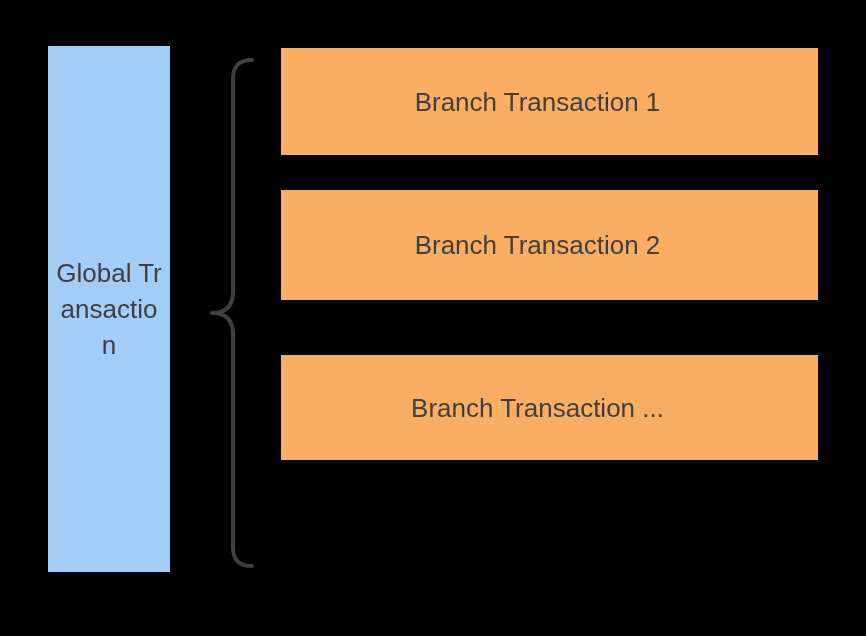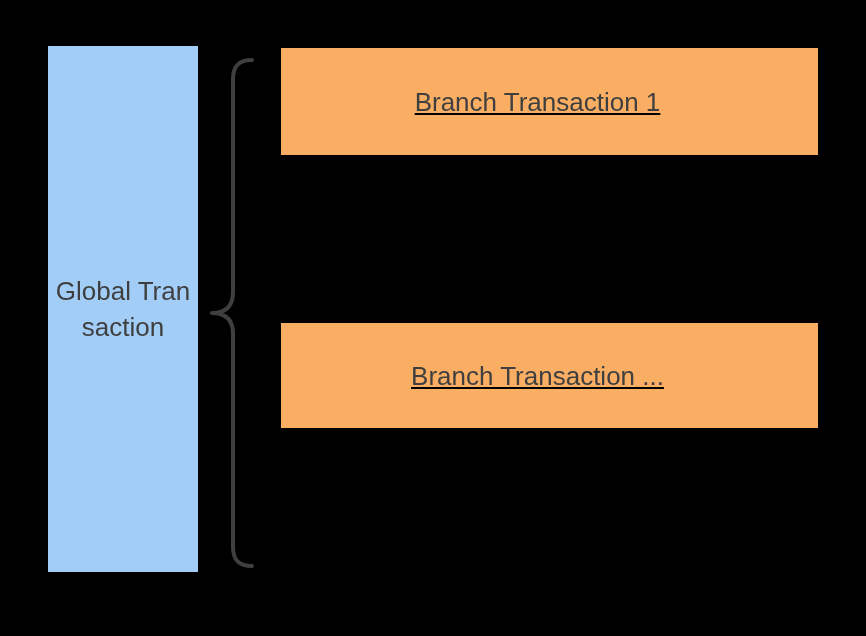--- a/index.html
+++ b/index.html
@@ -17,21 +17,21 @@
     height: 636px;
     background: #000000;
     overflow: hidden;
   }
 
   
   .global-node {
     position: absolute;
     left: 48px;
     top: 46px;
-    width: 150px;
+    width: 122px;
     height: 526px;
     background: #a1cdf7;
     display: flex;
     align-items: center;
     justify-content: center;
     box-sizing: border-box;
   }
   .global-node-label {
     font-size: 26px;
     line-height: 36px;
@@ -58,35 +58,34 @@
   
   .branch-node {
     position: absolute;
     left: 281px;
     width: 537px;
     background: #f9ae63;
     display: flex;
     align-items: center;
     justify-content: center;
     box-sizing: border-box;
-    text-decoration: underline;
   }
   .branch-node-label {
     font-size: 26px;
     line-height: 32px;
     color: #3f3f3f;
     text-align: center;
     white-space: nowrap;
     
     padding-right: 24px;
   }
 
   .branch-1 { top: 48px;  height: 107px; }
   .branch-2 { top: 190px; height: 110px; }
-  .branch-3 { top: 323px; height: 105px; }
+  .branch-3 { top: 355px; height: 105px; }
   .branch-4 { top: 480px; height: 108px; }
 </style>
 </head>
 <body>
 
 <div id="canvas">
 
   <div class="global-node">
     <span class="global-node-label">Global Transaction</span>
   </div>
@@ -98,19 +97,22 @@
              C 38 266, 31 273, 17 273
              C 31 273, 38 280, 38 294
              L 38 507
              C 38 520, 44 526, 57 526" fill="none" stroke="#3f3f3f" stroke-width="4" stroke-linecap="round" stroke-linejoin="round"></path>
   </svg>
 
   <div class="branch-node branch-1">
     <span class="branch-node-label">Branch Transaction 1</span>
   </div>
 
+  <div class="branch-node branch-2">
+    <span class="branch-node-label">Branch Transaction 2</span>
+  </div>
 
   <div class="branch-node branch-3">
     <span class="branch-node-label">Branch Transaction ...</span>
   </div>
 
 
 </div>
 
 </body></html>

